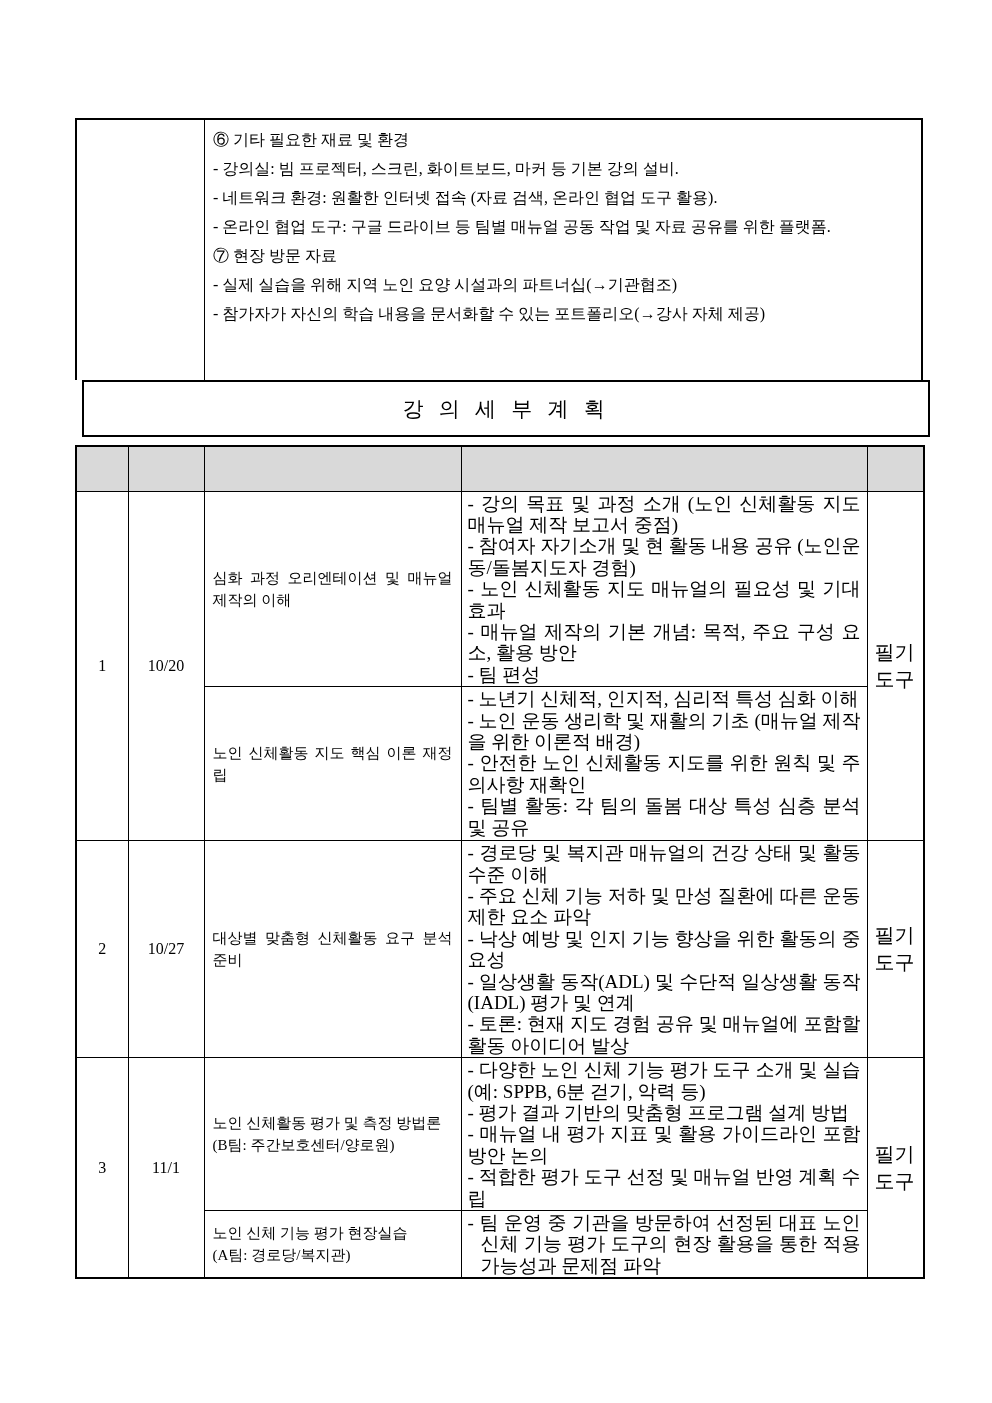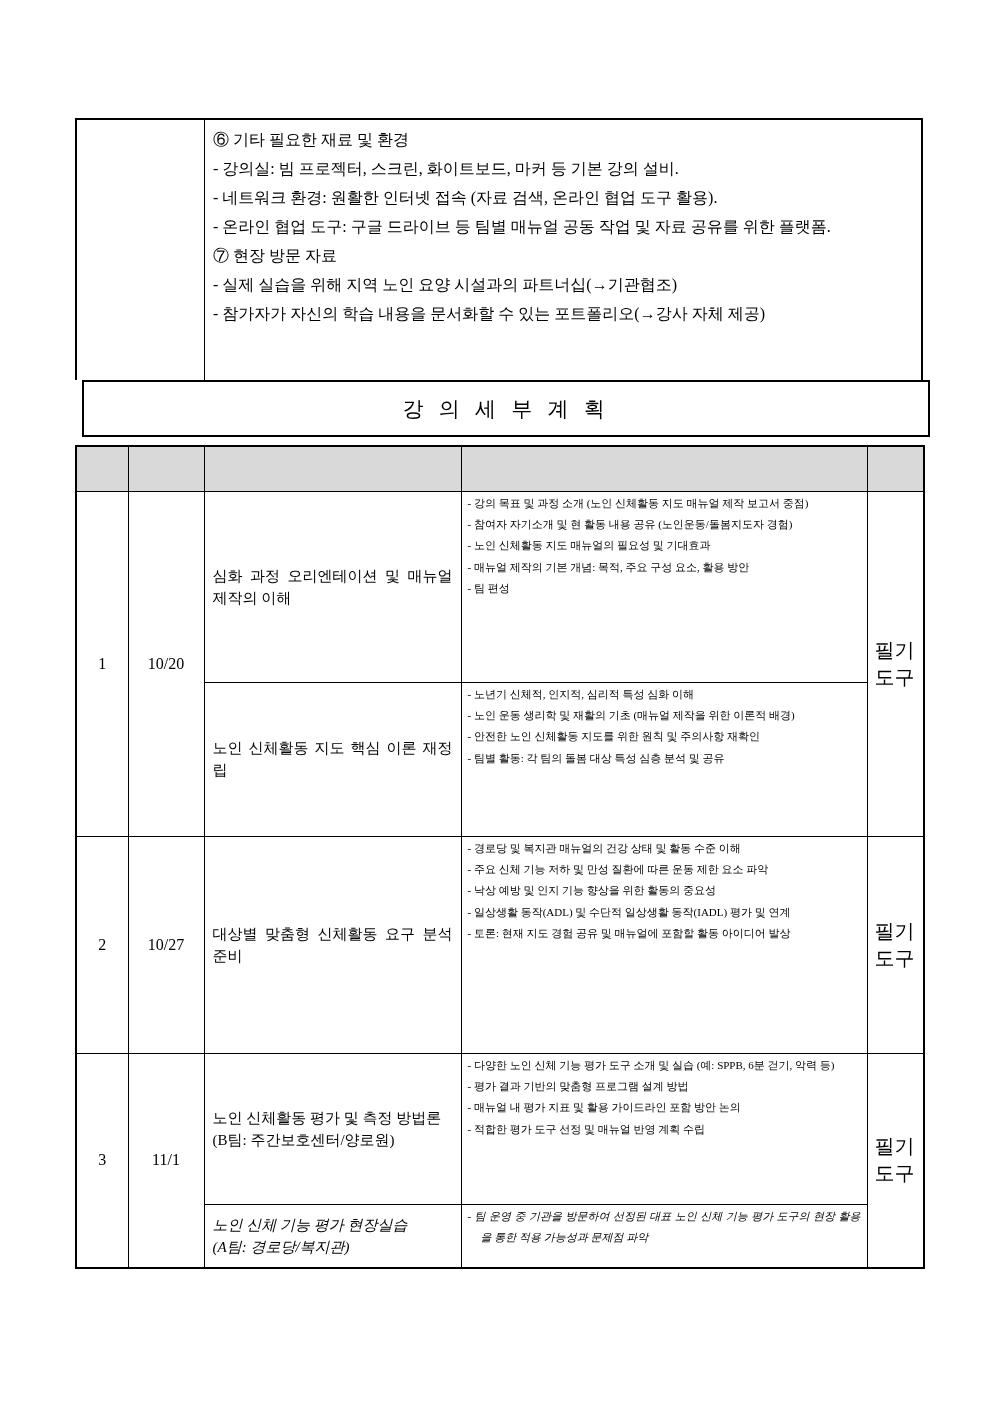--- a/index.html
+++ b/index.html
@@ -34,21 +34,21 @@
     position: absolute; left: 75px; top: 445px; width: 848px;
     border-collapse: collapse; table-layout: fixed;
     border: 2px solid #000;
   }
   .plan td { border: 1px solid #000; vertical-align: middle; overflow: hidden; }
   tr.rhead td { background: #d9d9d9; height: 45px; }
   td.num, td.date { text-align: center; font-size: 16px; }
   td.topic { padding: 0 8px; font-size: 15px; line-height: 22px; text-align: justify; margin-top: 16px; }
   td.content {
     vertical-align: top; padding: 1px 6px;
-    font-size: 11px; line-height: 21.4px; text-align: justify;
+    font-size: 19px; line-height: 21.4px; text-align: justify;
   }
   td.tool { font-size: 20px; line-height: 27px; padding: 0 4px 0 7px; }
   td.content p.hang { padding-left: 13px; text-indent: -13px; }
 </style>
 </head>
 <body>
 
 <div class="topbox">
   <div class="topbox-left"></div>
   <div class="topbox-right">
@@ -136,21 +136,21 @@
       </td>
       <td class="content">
         <p>- 다양한 노인 신체 기능 평가 도구 소개 및 실습 (예: SPPB, 6분 걷기, 악력 등)</p>
         <p>- 평가 결과 기반의 맞춤형 프로그램 설계 방법</p>
         <p>- 매뉴얼 내 평가 지표 및 활용 가이드라인 포함 방안 논의</p>
         <p>- 적합한 평가 도구 선정 및 매뉴얼 반영 계획 수립</p>
       </td>
       <td class="tool" rowspan="2">필기 도구</td>
     </tr>
 
-    <tr style="height:64px;font-style:italic;">
+    <tr style="height:64px;">
       <td class="topic">
         <div>노인 신체 기능 평가 현장실습</div>
         <div>(A팀: 경로당/복지관)</div>
       </td>
       <td class="content">
         <p class="hang">- 팀 운영 중 기관을 방문하여 선정된 대표 노인 신체 기능 평가 도구의 현장 활용을 통한 적용 가능성과 문제점 파악</p>
       </td>
     </tr>
   </tbody>
 </table>

